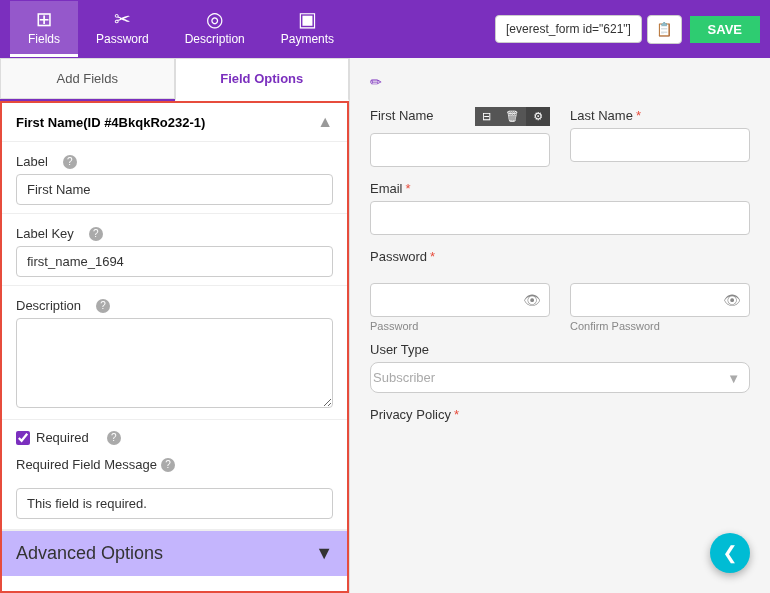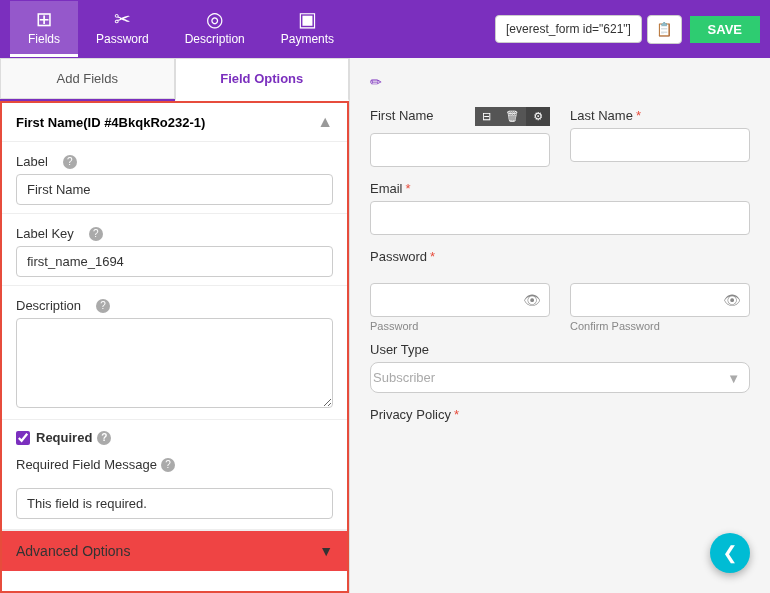--- a/index.html
+++ b/index.html
@@ -191,45 +191,44 @@
     .required-checkbox {
       accent-color: #7b2fbe;
       width: 14px;
       height: 14px;
     }
     .required-label {
       font-size: 13px;
       color: #333;
       display: flex;
       align-items: center;
-      gap: 5px;
-      font-weight: bold;
+      gap: 18px;
     }
 
     .req-msg-section {
       padding: 6px 14px 10px;
     }
     .req-msg-label {
       display: flex;
       align-items: center;
       gap: 4px;
       margin-bottom: 16px;
       font-size: 13px;
       color: #333;
     }
 
     .advanced-options-bar {
       display: flex;
       align-items: center;
       justify-content: space-between;
       padding: 12px 14px;
-      background: #ef4444;
+      background: #c4b5fd;
       border-top: 1px solid #eee;
       cursor: pointer;
-      font-size: 14px;
+      font-size: 18px;
       color: #333;
       font-weight: 500;
     }
 
     
     .right-panel {
       flex: 1;
       padding: 16px 20px;
       overflow-y: auto;
       background: #f5f5f5;

